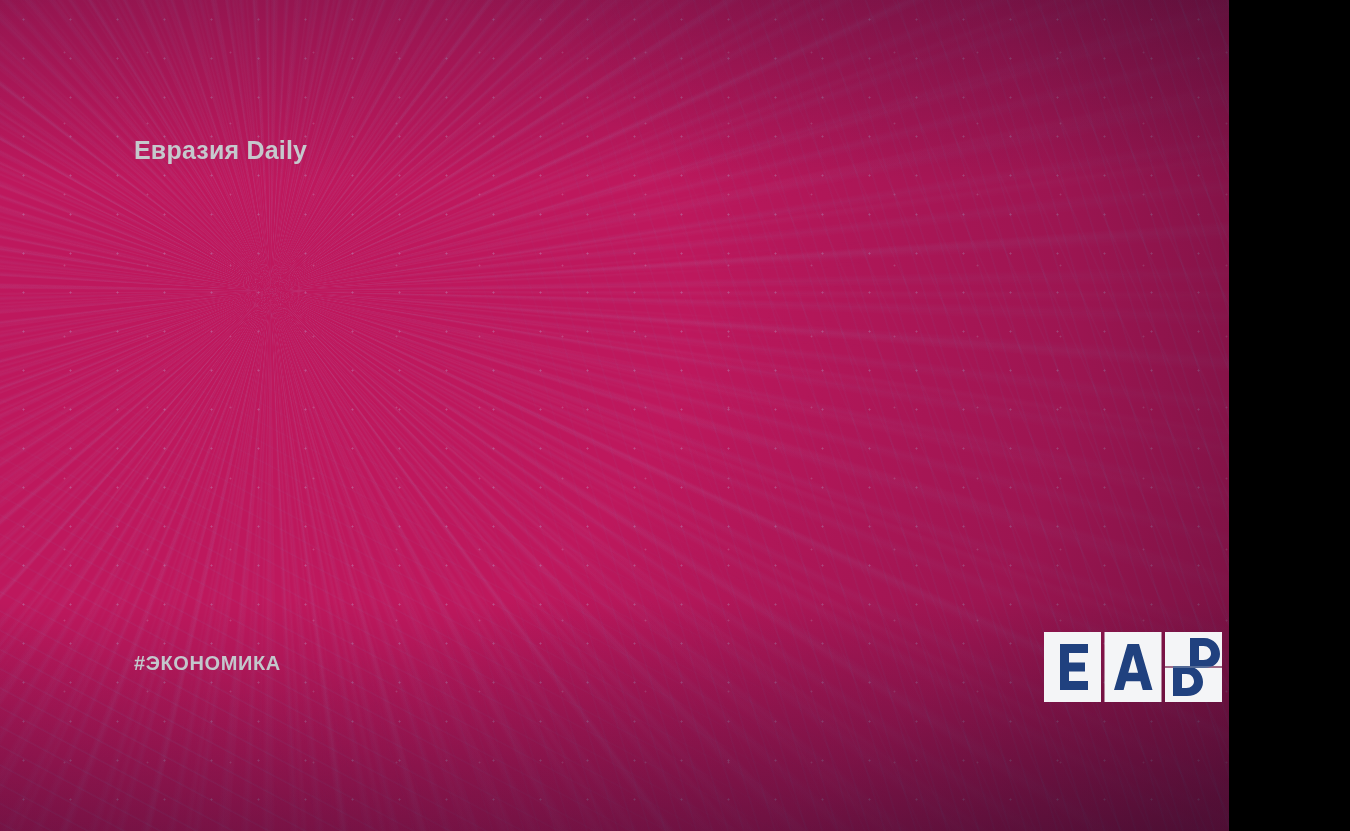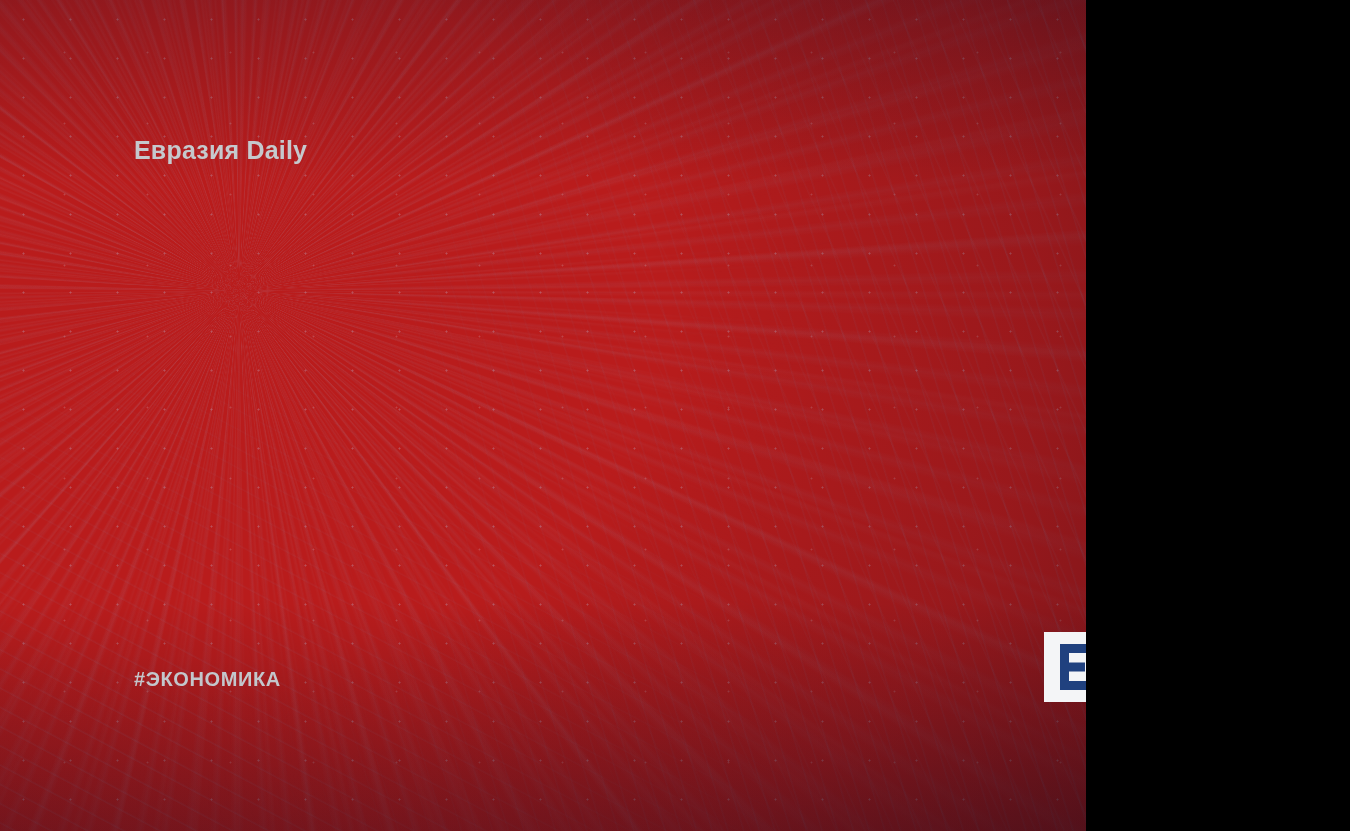--- a/index.html
+++ b/index.html
@@ -8,24 +8,24 @@
     padding: 0;
     background: #000;
   }
   body {
     font-family: "Liberation Sans", sans-serif;
   }
 
   
   .card {
     position: relative;
-    width: 1086px;
+    width: 1229px;
     height: 831px;
     overflow: hidden;
-    background: #b91c1c;
+    background: #be185d;
   }
 
   
   .bg-layer {
     position: absolute;
     inset: 0;
     pointer-events: none;
   }
 
   
@@ -163,21 +163,21 @@
     font-size: 50px;
     line-height: 70px;
     font-weight: bold;
     color: #ffffff;
     letter-spacing: -0.2px;
   }
 
   .rubric {
     position: absolute;
     left: 134px;
-    top: 668px;
+    top: 652px;
     font-size: 20px;
     font-weight: bold;
     color: #c3c7cc;
     letter-spacing: 0.6px;
     white-space: nowrap;
     text-align: right;
   }
 
   
   .logo {

